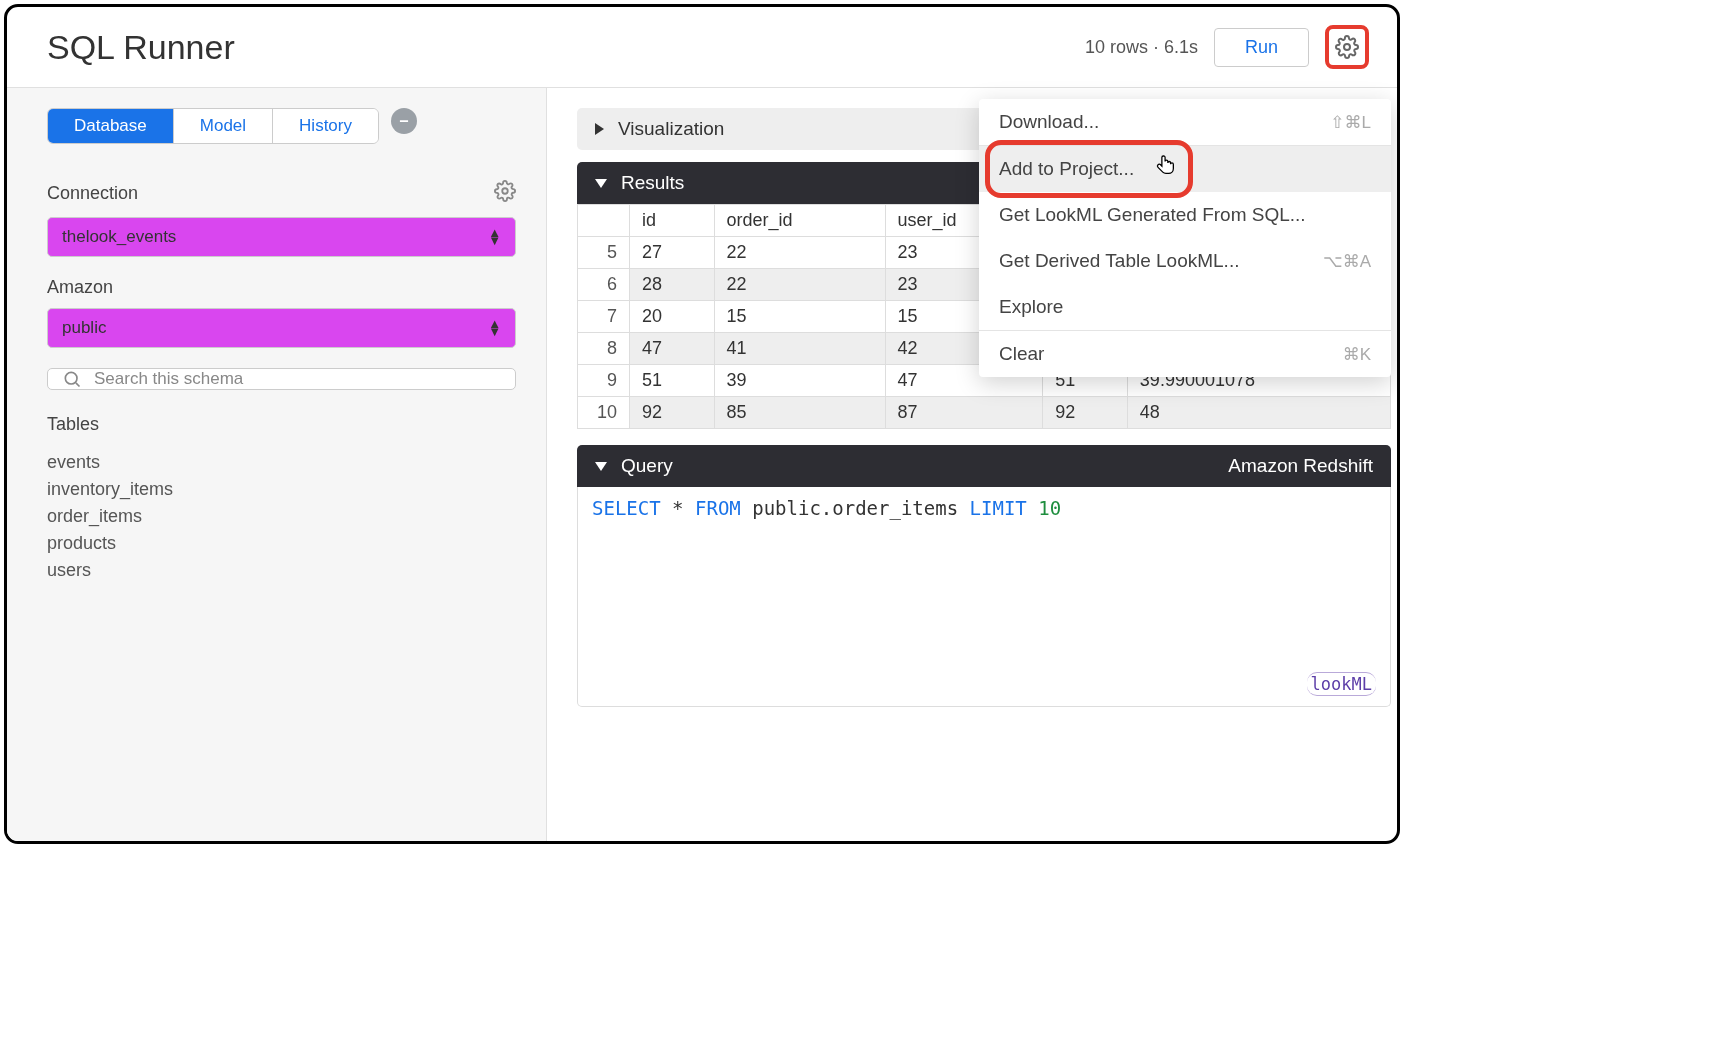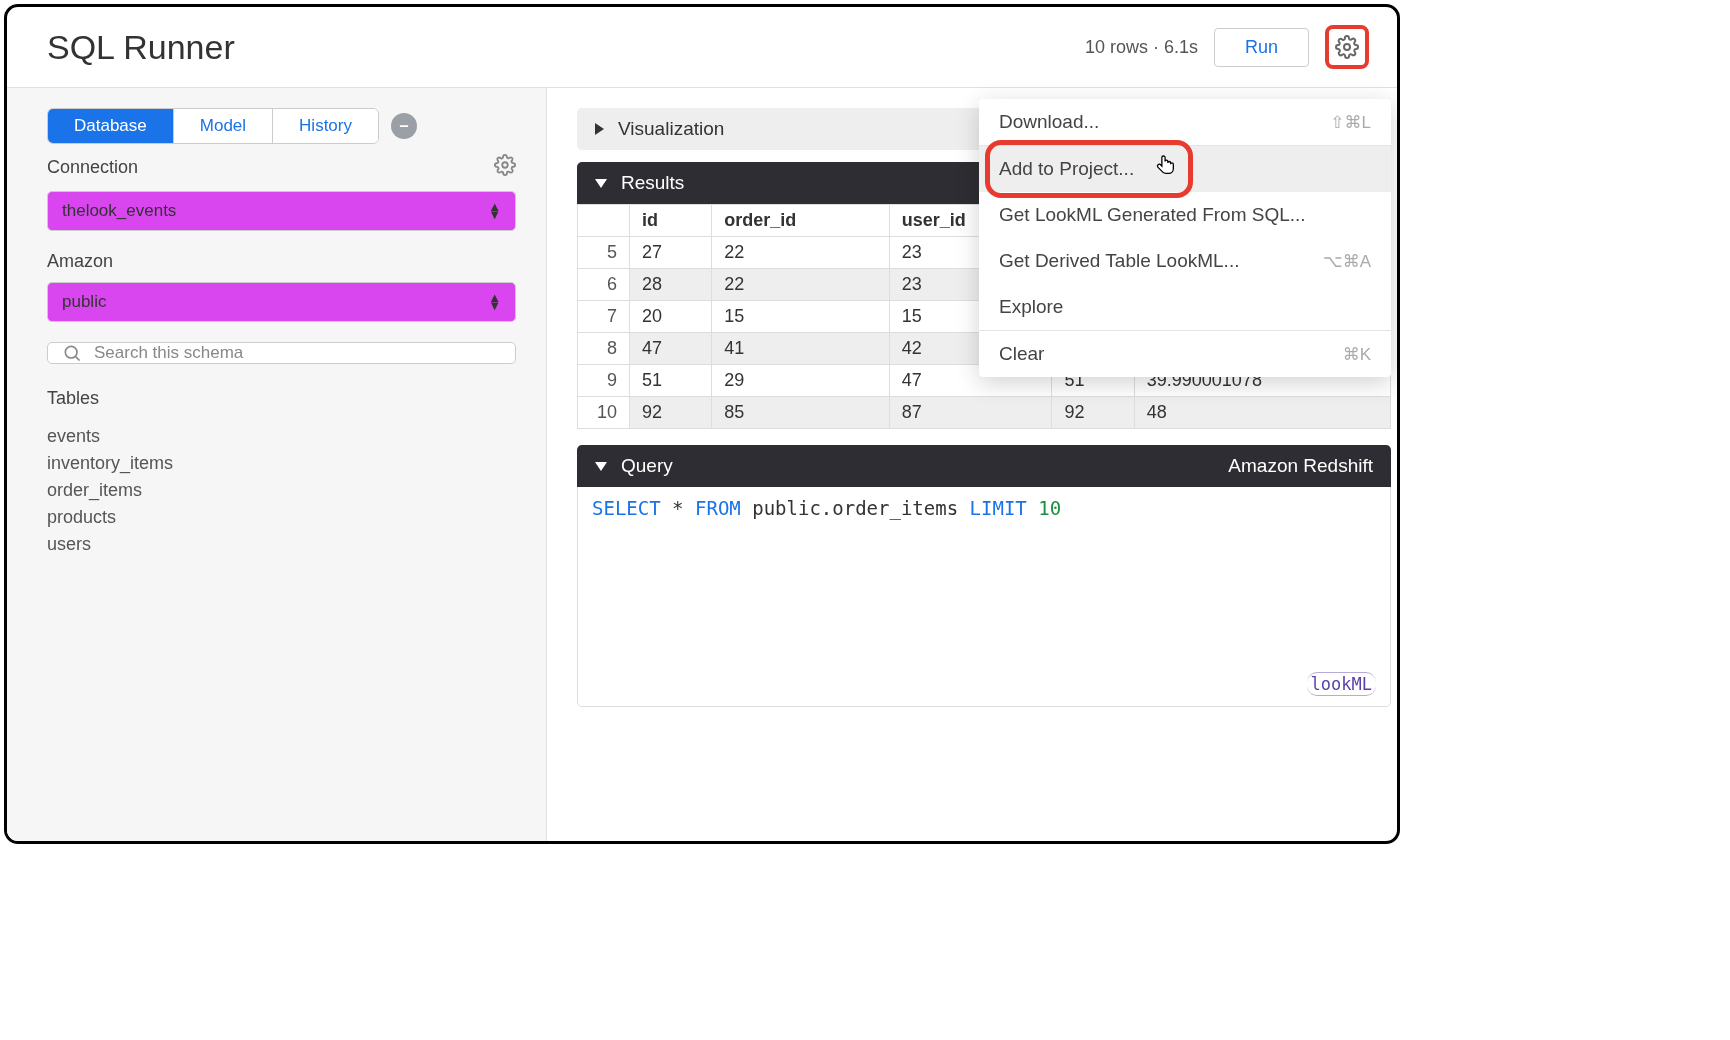--- a/index.html
+++ b/index.html
@@ -66,23 +66,23 @@
   overflow: hidden;
 }
 .sidebar {
   width: 540px;
   background: #f6f6f6;
   border-right: 1px solid #e0e0e0;
   padding: 20px 30px 20px 40px;
 }
 .nav-row {
   display: flex;
-  align-items: center;
+  align-items: flex-start;
   gap: 12px;
-  margin-bottom: 10px;
+  margin-bottom: 36px;
 }
 .nav-tabs {
   display: flex;
   border: 1px solid #ccc;
   border-radius: 6px;
   overflow: hidden;
 }
 .nav-tab {
   padding: 7px 26px;
   font-size: 17px;
@@ -189,21 +189,21 @@
   font-size: 18px;
   margin-bottom: 16px;
 }
 .results-table th, .results-table td {
   border: 1px solid #ddd;
   padding: 5px 12px;
   text-align: left;
 }
 .results-table th {
   background: #fff;
-  font-weight: 700;
+  font-weight: 400;
   color: #333;
 }
 .results-table th.rownum, .results-table td.rownum {
   text-align: right;
   width: 52px;
   color: #555;
   background: #fff;
 }
 .results-table tbody tr:nth-child(even) td:not(.rownum) { background: #eeeeee; }
 .results-table tbody tr:nth-child(odd) td:not(.rownum) { background: #fff; }
@@ -393,21 +393,21 @@
             <td class="rownum">8</td>
             <td>47</td>
             <td>41</td>
             <td>42</td>
             <td></td>
             <td></td>
           </tr>
           <tr>
             <td class="rownum">9</td>
             <td>51</td>
-            <td>29</td>
+            <td>39</td>
             <td>47</td>
             <td>51</td>
             <td>39.990001078</td>
           </tr>
           <tr>
             <td class="rownum">10</td>
             <td>92</td>
             <td>85</td>
             <td>87</td>
             <td>92</td>

